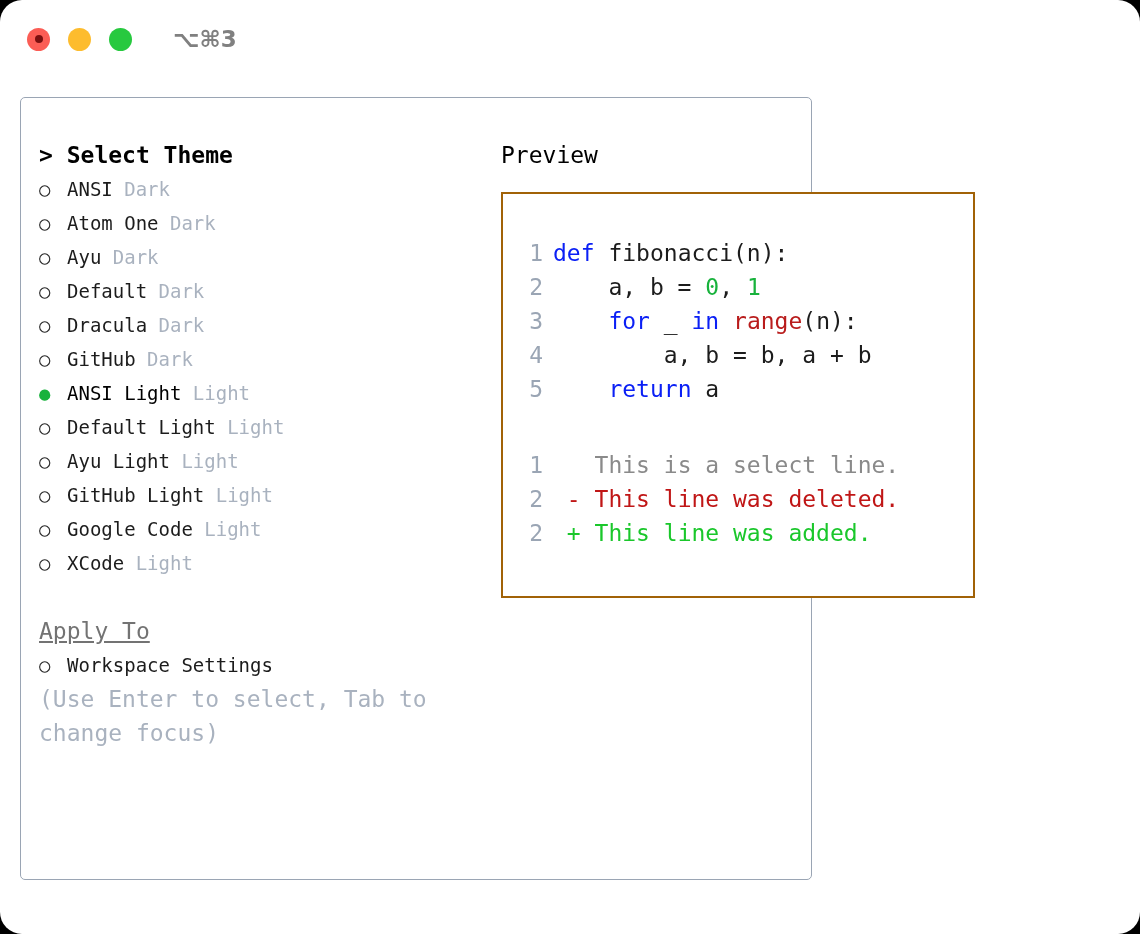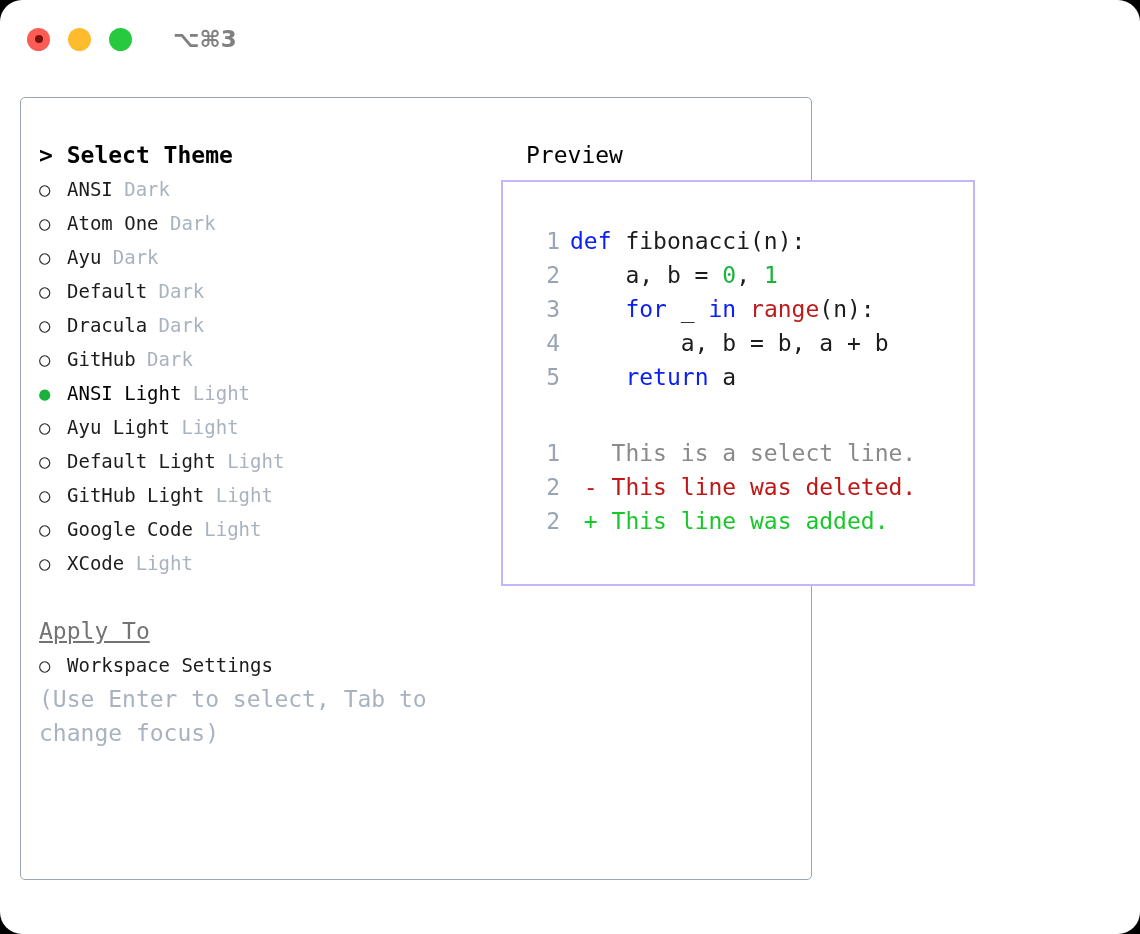--- a/index.html
+++ b/index.html
@@ -151,30 +151,29 @@
     font-family: "DejaVu Sans Mono", "Liberation Mono", monospace;
   }
 
   
   .preview-label {
     font-size: 23px;
     line-height: 34px;
     color: #000000;
     white-space: pre;
     font-family: "DejaVu Sans Mono", "Liberation Mono", monospace;
-    margin-left: 25px;
   }
   .preview-box {
-    margin-top: 8px;
+    margin-top: 20px;
     width: 474px;
     height: 406px;
-    border: 2px solid #c4b5fd;
+    border: 2px solid #a16207;
     box-sizing: border-box;
     background: #ffffff;
-    padding: 42px 0 0 35px;
+    padding: 42px 0 0 18px;
   }
   .code-line {
     font-size: 23px;
     line-height: 34px;
     white-space: pre;
     font-family: "DejaVu Sans Mono", "Liberation Mono", monospace;
   }
   .lineno {
     color: #9aa5b4;
     display: inline-block;
@@ -213,22 +212,22 @@
         <div class="section-header">&gt; Select Theme</div>
 
         <div id="theme-list">
             <div class="opt-row"><span class="bullet off">○</span><span class="opt-name">ANSI</span><span class="opt-tag"> Dark</span></div>
             <div class="opt-row"><span class="bullet off">○</span><span class="opt-name">Atom One</span><span class="opt-tag"> Dark</span></div>
             <div class="opt-row"><span class="bullet off">○</span><span class="opt-name">Ayu</span><span class="opt-tag"> Dark</span></div>
             <div class="opt-row"><span class="bullet off">○</span><span class="opt-name">Default</span><span class="opt-tag"> Dark</span></div>
             <div class="opt-row"><span class="bullet off">○</span><span class="opt-name">Dracula</span><span class="opt-tag"> Dark</span></div>
             <div class="opt-row"><span class="bullet off">○</span><span class="opt-name">GitHub</span><span class="opt-tag"> Dark</span></div>
             <div class="opt-row selected"><span class="bullet on">●</span><span class="opt-name">ANSI Light</span><span class="opt-tag"> Light</span></div>
+            <div class="opt-row"><span class="bullet off">○</span><span class="opt-name">Default Light</span><span class="opt-tag"> Light</span></div>
             <div class="opt-row"><span class="bullet off">○</span><span class="opt-name">Ayu Light</span><span class="opt-tag"> Light</span></div>
-            <div class="opt-row"><span class="bullet off">○</span><span class="opt-name">Default Light</span><span class="opt-tag"> Light</span></div>
             <div class="opt-row"><span class="bullet off">○</span><span class="opt-name">GitHub Light</span><span class="opt-tag"> Light</span></div>
             <div class="opt-row"><span class="bullet off">○</span><span class="opt-name">Google Code</span><span class="opt-tag"> Light</span></div>
             <div class="opt-row"><span class="bullet off">○</span><span class="opt-name">XCode</span><span class="opt-tag"> Light</span></div>
           </div>
 
         <div class="spacer-row"></div>
 
         <div class="section-header plain">Apply To</div>
 
         <div id="apply-list">

